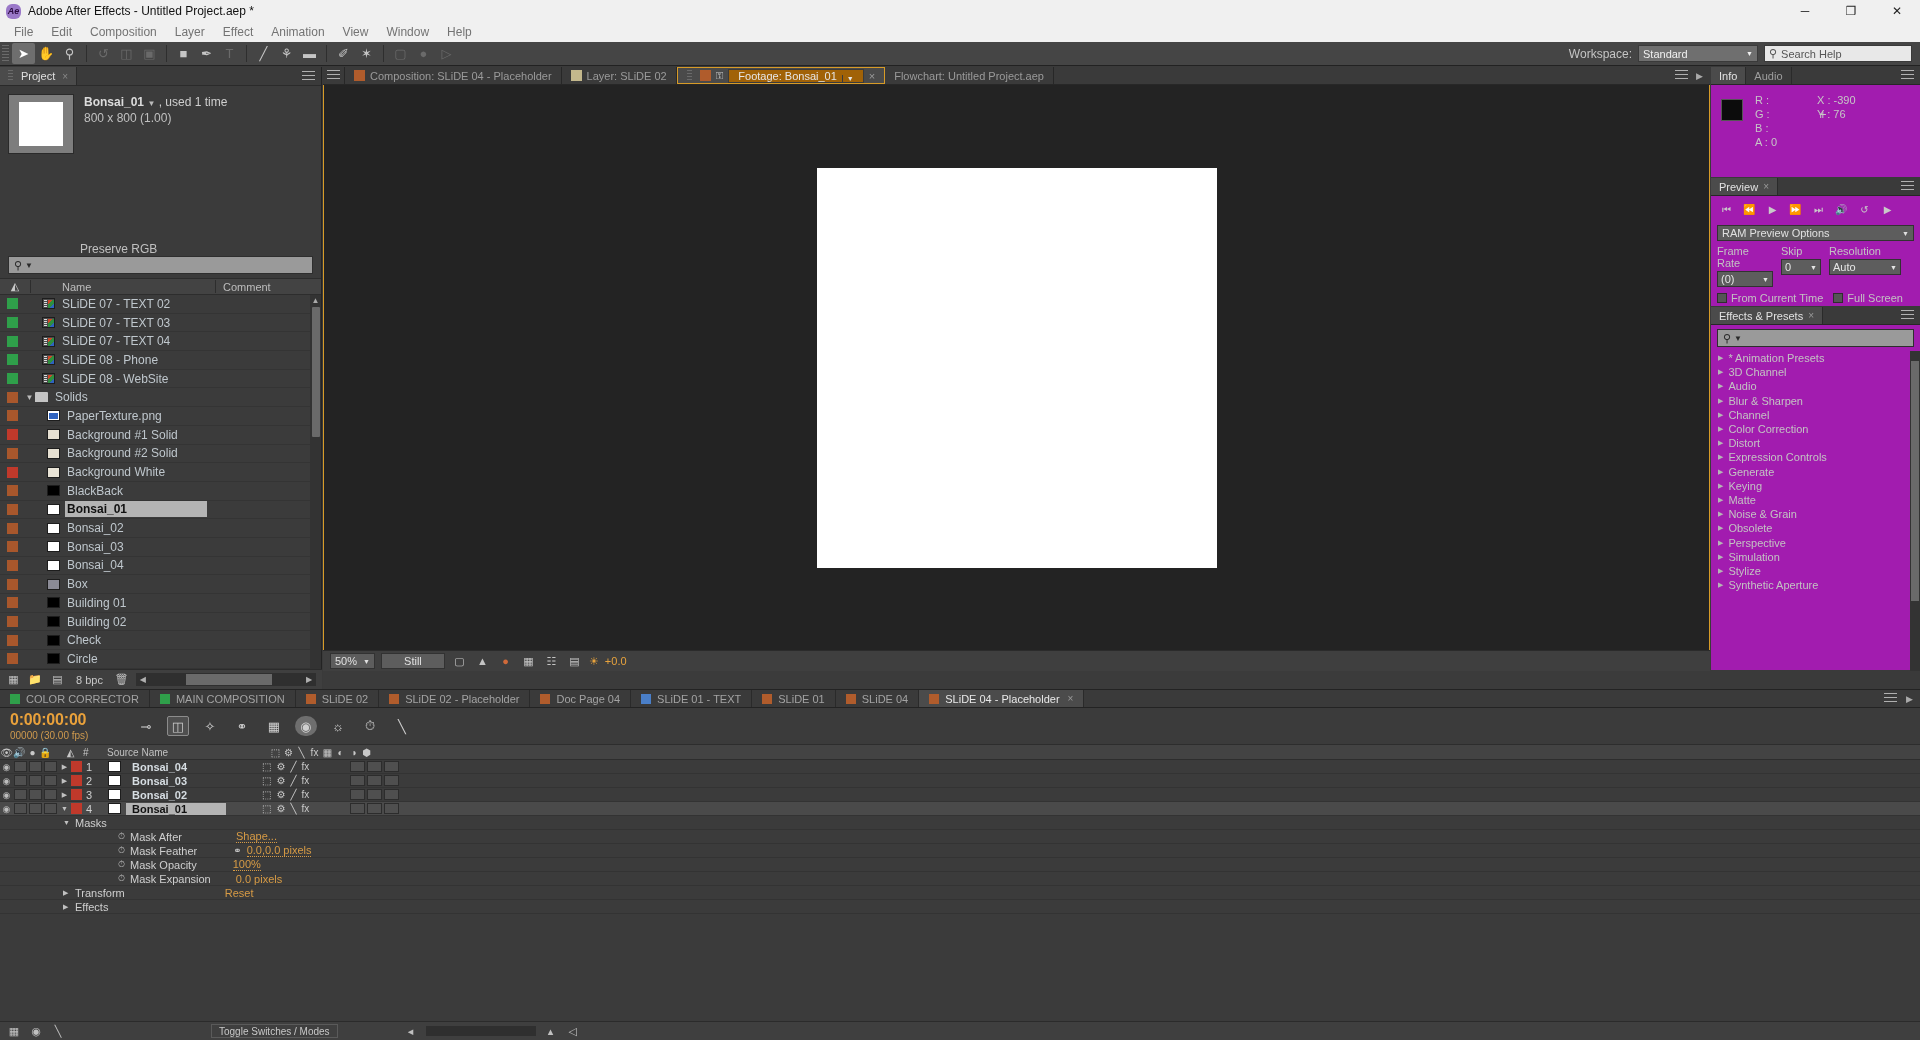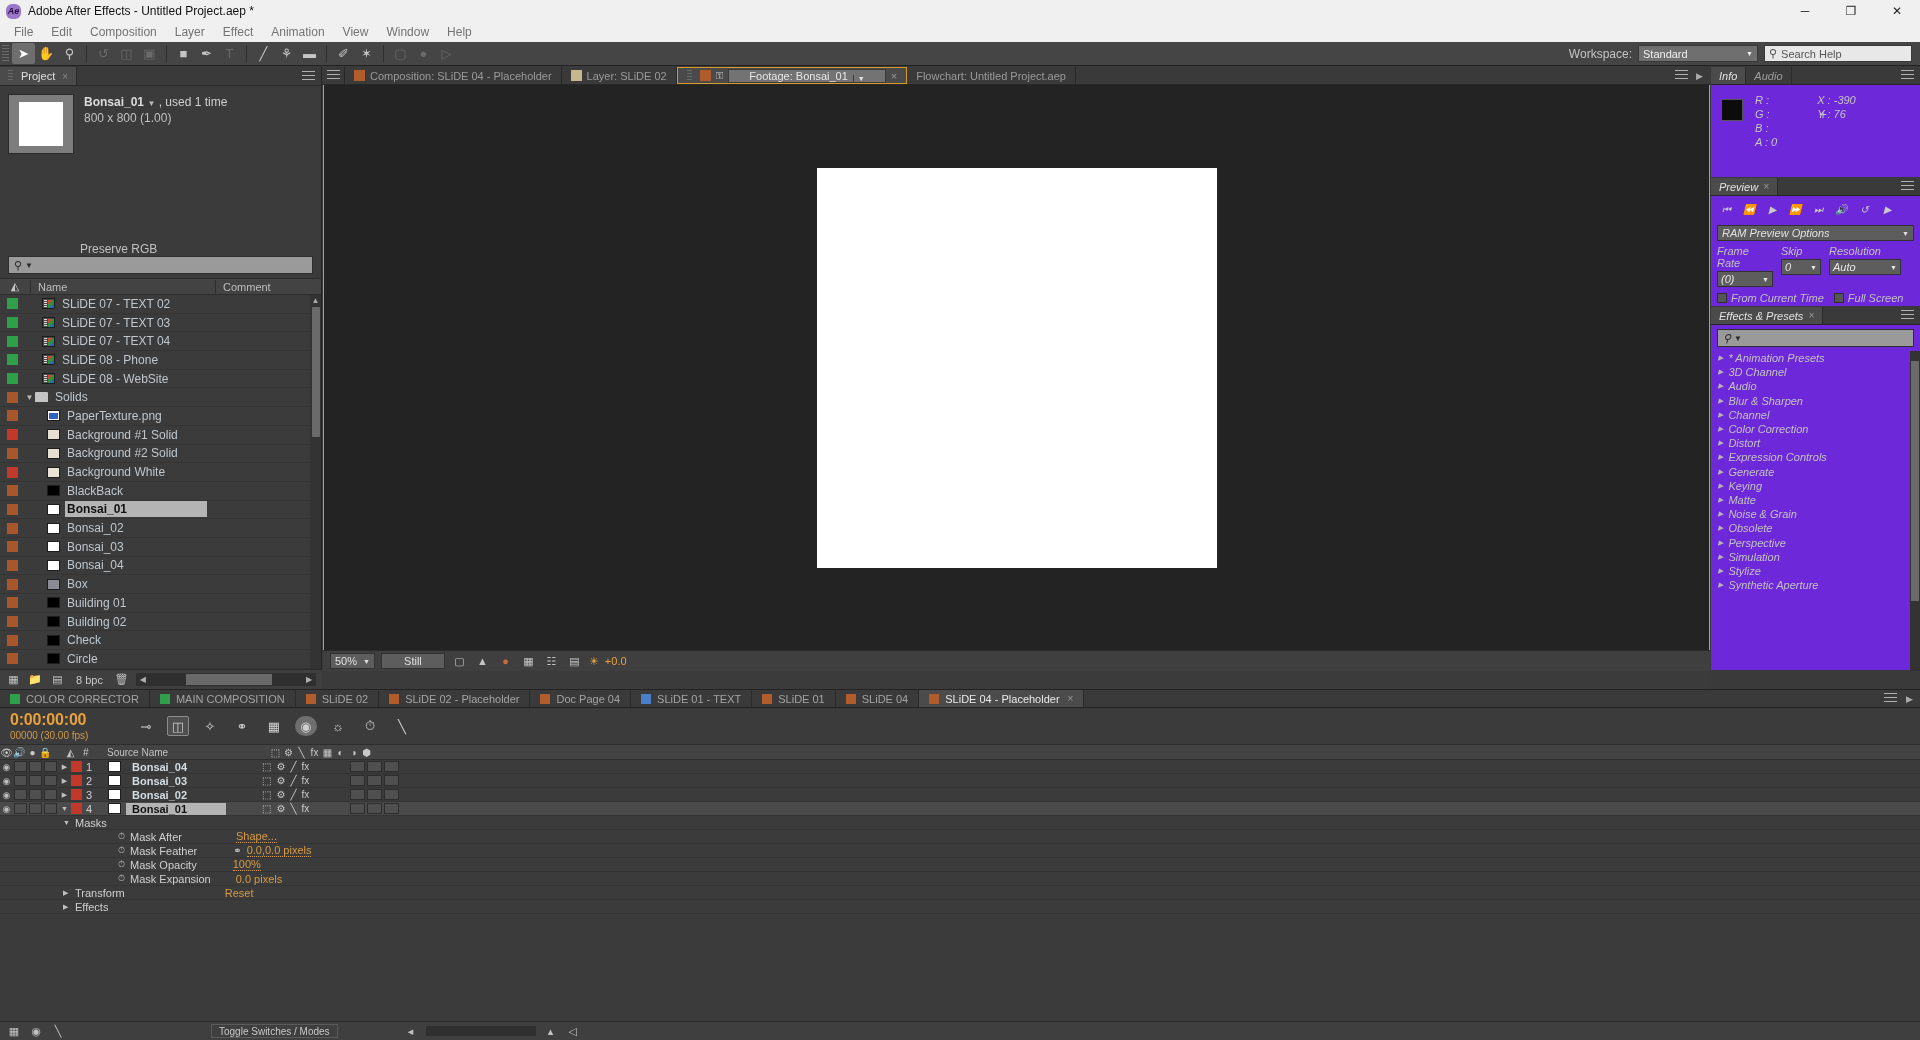--- a/index.html
+++ b/index.html
@@ -111,21 +111,21 @@
   }
   .proj-search .mag { color: #2a2a2a; font-size: 11px; }
   .proj-search .dn { color: #2a2a2a; font-size: 8px; }
   .proj-colhdr {
     height: 17px; background: #434343; border-top: 1px solid #2d2d2d;
     border-bottom: 1px solid #2d2d2d; display: flex; align-items: center;
     font-size: 11px; color: #bdbdbd;
   }
   .ch-tag { width: 30px; text-align: center; color: #c8c8c8; font-size: 11px; }
   .ch-sep { width: 1px; height: 13px; background: #2d2d2d; }
-  .ch-name { padding-left: 7px; flex: 1; }
+  .ch-name { padding-left: 7px; flex: 1; margin-left: 24px; }
   .ch-comment { width: 105px; padding-left: 7px; }
   .proj-list { height: 418px; overflow: hidden; position: relative; }
   .prow { height: 18.7px; display: flex; align-items: center;
     border-bottom: 1px solid #343434; font-size: 12px; color: #bfc7cd; }
   .prow.sel .pname-box { background: #b4b4b4; color: #111; font-weight: bold; }
   .pcolor { width: 11px; height: 11px; margin-left: 7px; flex: none; }
   .pindent { flex: none; }
   .ptri { width: 11px; font-size: 8px; color: #bbb; flex: none; text-align: center; }
   .picon { width: 13px; height: 11px; flex: none; margin-right: 5px;
     border: 1px solid #1d1d1d; }
@@ -163,41 +163,41 @@
   .viewer-tabs { height: 18px; display: flex; align-items: stretch; background: #3a3a3a;
     border-bottom: 1px solid #272727; }
   .vt-left { width: 22px; display: flex; align-items: center; justify-content: center;
     border-right: 1px solid #272727; }
   .vtab { display: flex; align-items: center; gap: 5px; padding: 0 9px;
     font-size: 11px; color: #9a9a9a; border-right: 1px solid #272727; background: #3a3a3a; }
   .vtab.sel { background: #4a4a4a; color: #e4e4e4; border: 1px solid #d79b27;
     box-sizing: border-box; }
   .vtab .sq { width: 11px; height: 11px; flex: none; }
   .vtab .lockicon { color: #c9c9c9; font-size: 10px; }
-  .vtab .namebox { background: #737373; border: 1px solid #3a3a3a; padding: 0 20px;
+  .vtab .namebox { background: #a16207; border: 1px solid #3a3a3a; padding: 0 9px;
     display: flex; align-items: flex-end; gap: 5px; color: #e6e6e6; }
   .vtab .namebox .dn { font-size: 7px; border-left: 1px solid #3a3a3a; padding-left: 4px; }
   .vt-filler { flex: 1; display: flex; align-items: center; justify-content: flex-end;
     padding-right: 7px; gap: 8px; }
   .viewer-canvas { position: relative; height: 565px; background: #232323;
     display: flex; align-items: center; justify-content: center;
     border: 1px solid #d79b27; border-top: none; border-bottom: none; }
   .viewer-art { width: 400px; height: 400px; background: #fff; }
   .viewer-bottom { height: 21px; background: #3f3f3f; border-top: 1px solid #2b2b2b;
     display: flex; align-items: center; gap: 6px; padding: 0 7px; }
   .vb-select { height: 16px; background: #5d5d5d; border: 1px solid #323232;
     color: #e0e0e0; font-size: 11px; display: flex; align-items: center;
     padding: 0 4px; gap: 6px; }
   .vb-btn { width: 17px; height: 15px; color: #c4c4c4; font-size: 11px;
     display: flex; align-items: center; justify-content: center; }
   .vb-orange { font-size: 11px; color: #e8a33d; }
 
   
   #right-col { position: absolute; left: 1711px; top: 67px; width: 209px; height: 622px; }
-  .rp { background: #6d28d9; font-style: italic; }
+  .rp { background: #a21caf; }
   .rp-tabs { height: 18px; display: flex; background: #3a3a3a;
     border-bottom: 1px solid #272727; align-items: stretch; }
   .rp-tab { display: flex; align-items: center; padding: 0 8px; font-size: 11px;
     color: #9e9e9e; border-right: 1px solid #2a2a2a; }
   .rp-tab.sel { background: #4b4b4b; color: #e2e2e2; }
   .rp-filler { flex: 1; display: flex; align-items: center; justify-content: flex-end;
     padding-right: 6px; }
   
   #info-panel { height: 110px; }
   .info-body { display: flex; padding: 8px 10px; gap: 12px; position: relative; }

